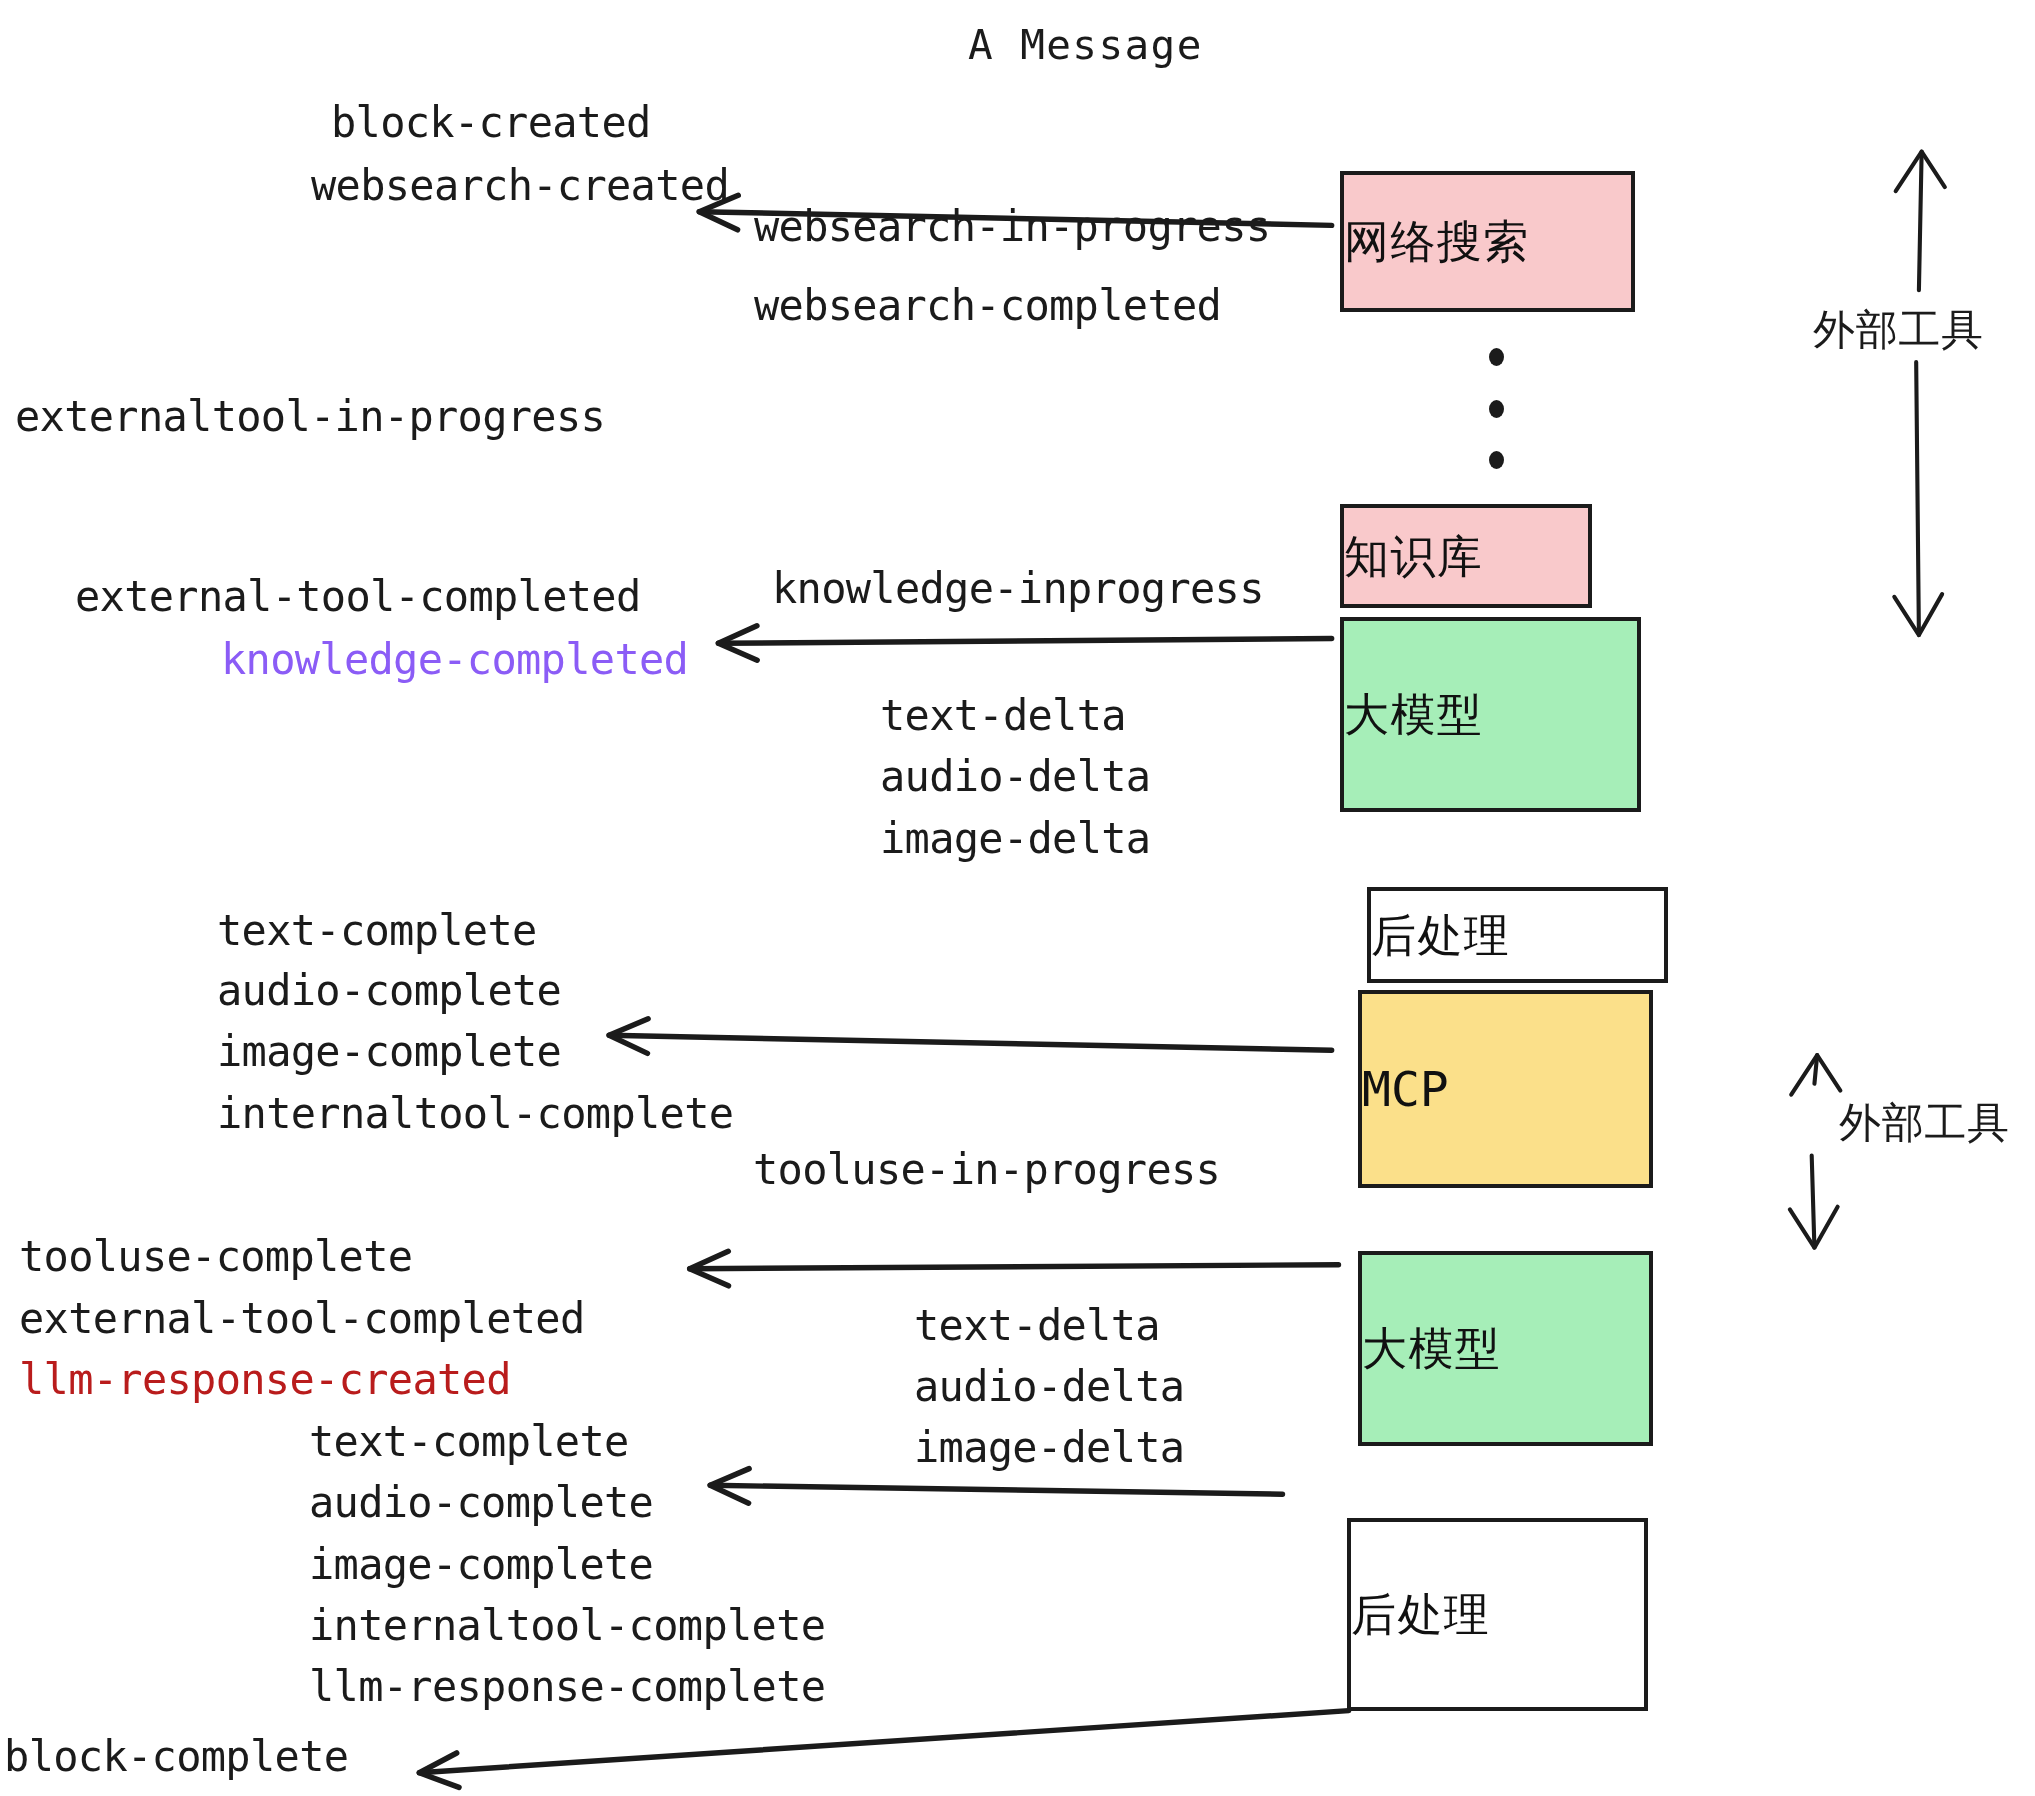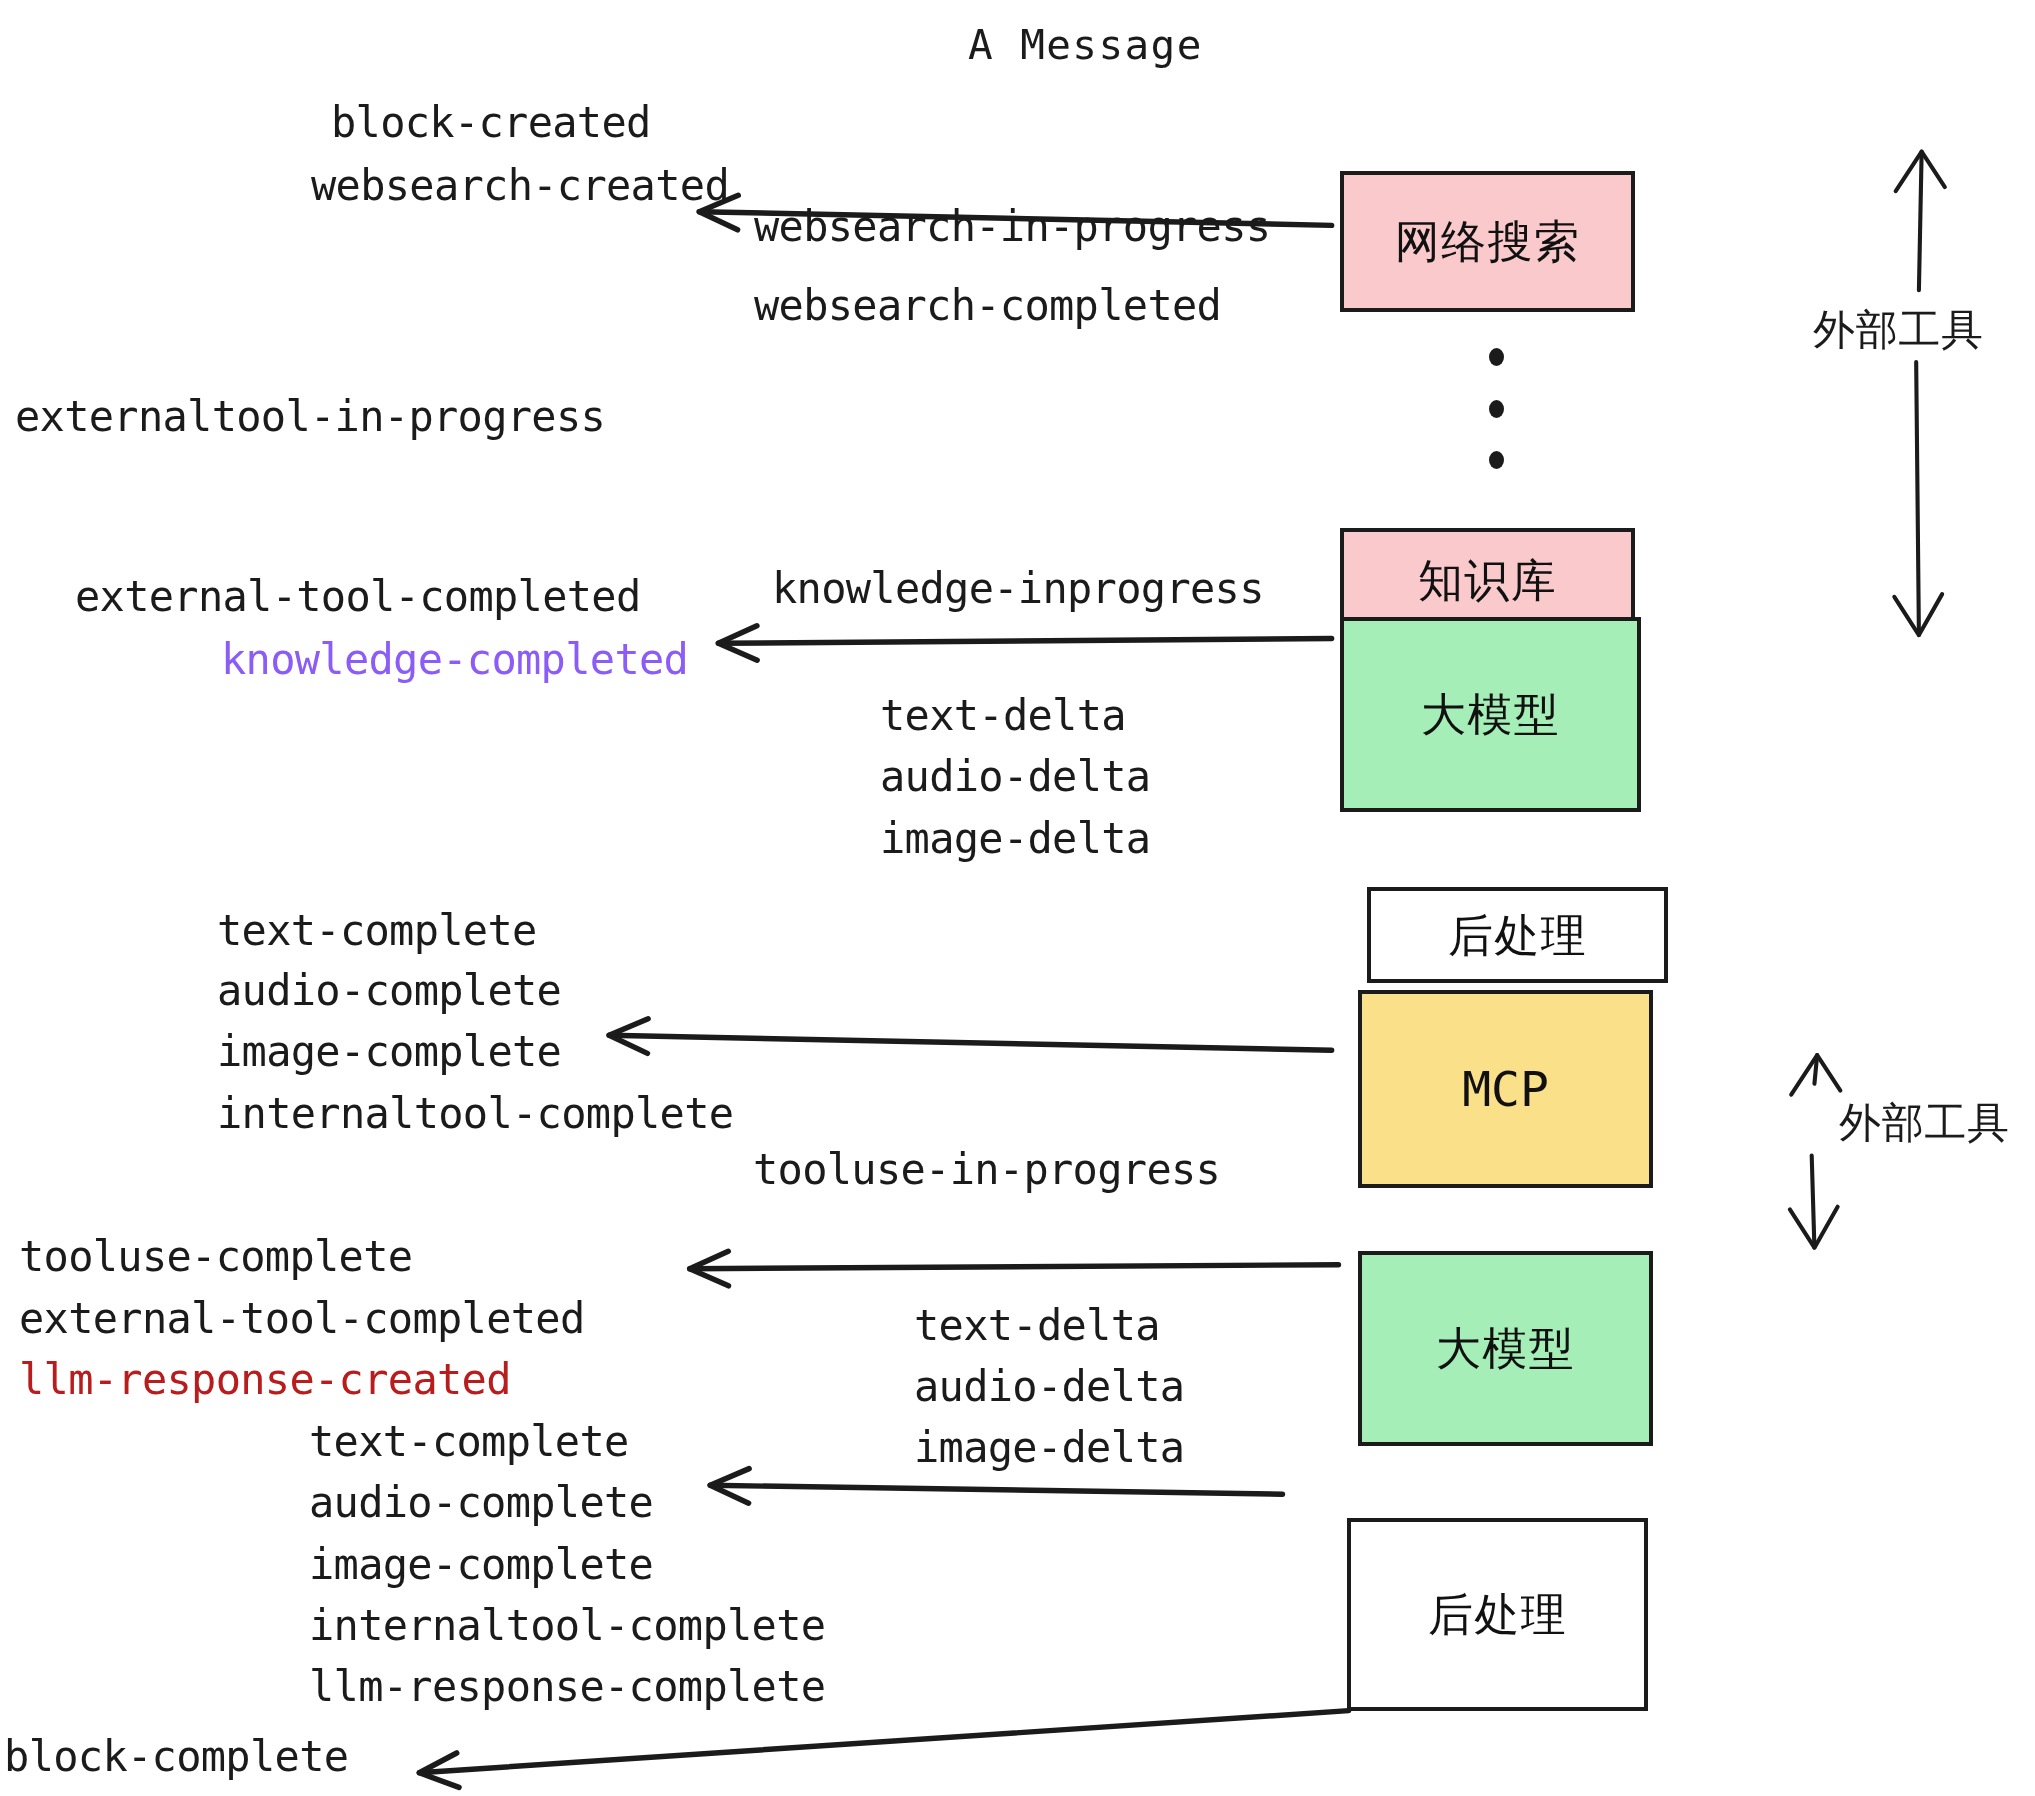--- a/index.html
+++ b/index.html
@@ -27,21 +27,20 @@
     font-size:41px;
     line-height:1;
     letter-spacing:1.4px;
   }
   .box{
     position:absolute;
     box-sizing:border-box;
     border:4.8px solid #1b1b1b;
     display:flex;
     align-items:center;
-    justify-content:center;
     color:#111111;
   }
   .box span{
     font-family:"DejaVu Sans", sans-serif;
     font-size:45px;
     line-height:1;
     letter-spacing:1.4px;
   }
   .box.mcp span{
     font-family:"DejaVu Sans Mono", monospace;
@@ -79,21 +78,21 @@
 <body>
 
 <div id="stage">
 
   <div class="title" id="diagram-title" style="left:968px;top:24.6px;">A Message</div>
 
   <div id="nodes-layer">
       <div class="box" style="left: 1340px; top: 171px; width: 295px; height: 141px; background: rgb(249, 201, 203); border-color: rgb(27, 27, 27);">
         <span>网络搜索</span>
       </div>
-      <div class="box" style="left: 1340px; top: 528px; width: 295px; height: 104px; background: rgb(249, 201, 203); border-color: rgb(27, 27, 27);">
+      <div class="box" style="left: 1340px; top: 504px; width: 252px; height: 104px; background: rgb(249, 201, 203); border-color: rgb(27, 27, 27);">
         <span>知识库</span>
       </div>
       <div class="box" style="left: 1340px; top: 617px; width: 301px; height: 195px; background: rgb(166, 238, 184); border-color: rgb(27, 27, 27);">
         <span>大模型</span>
       </div>
       <div class="box" style="left: 1367px; top: 887px; width: 301px; height: 96px; background: rgb(255, 255, 255); border-color: rgb(27, 27, 27);">
         <span>后处理</span>
       </div>
       <div class="box mcp" style="left: 1358px; top: 990px; width: 295px; height: 198px; background: rgb(251, 224, 138); border-color: rgb(27, 27, 27);">
         <span>MCP</span>

